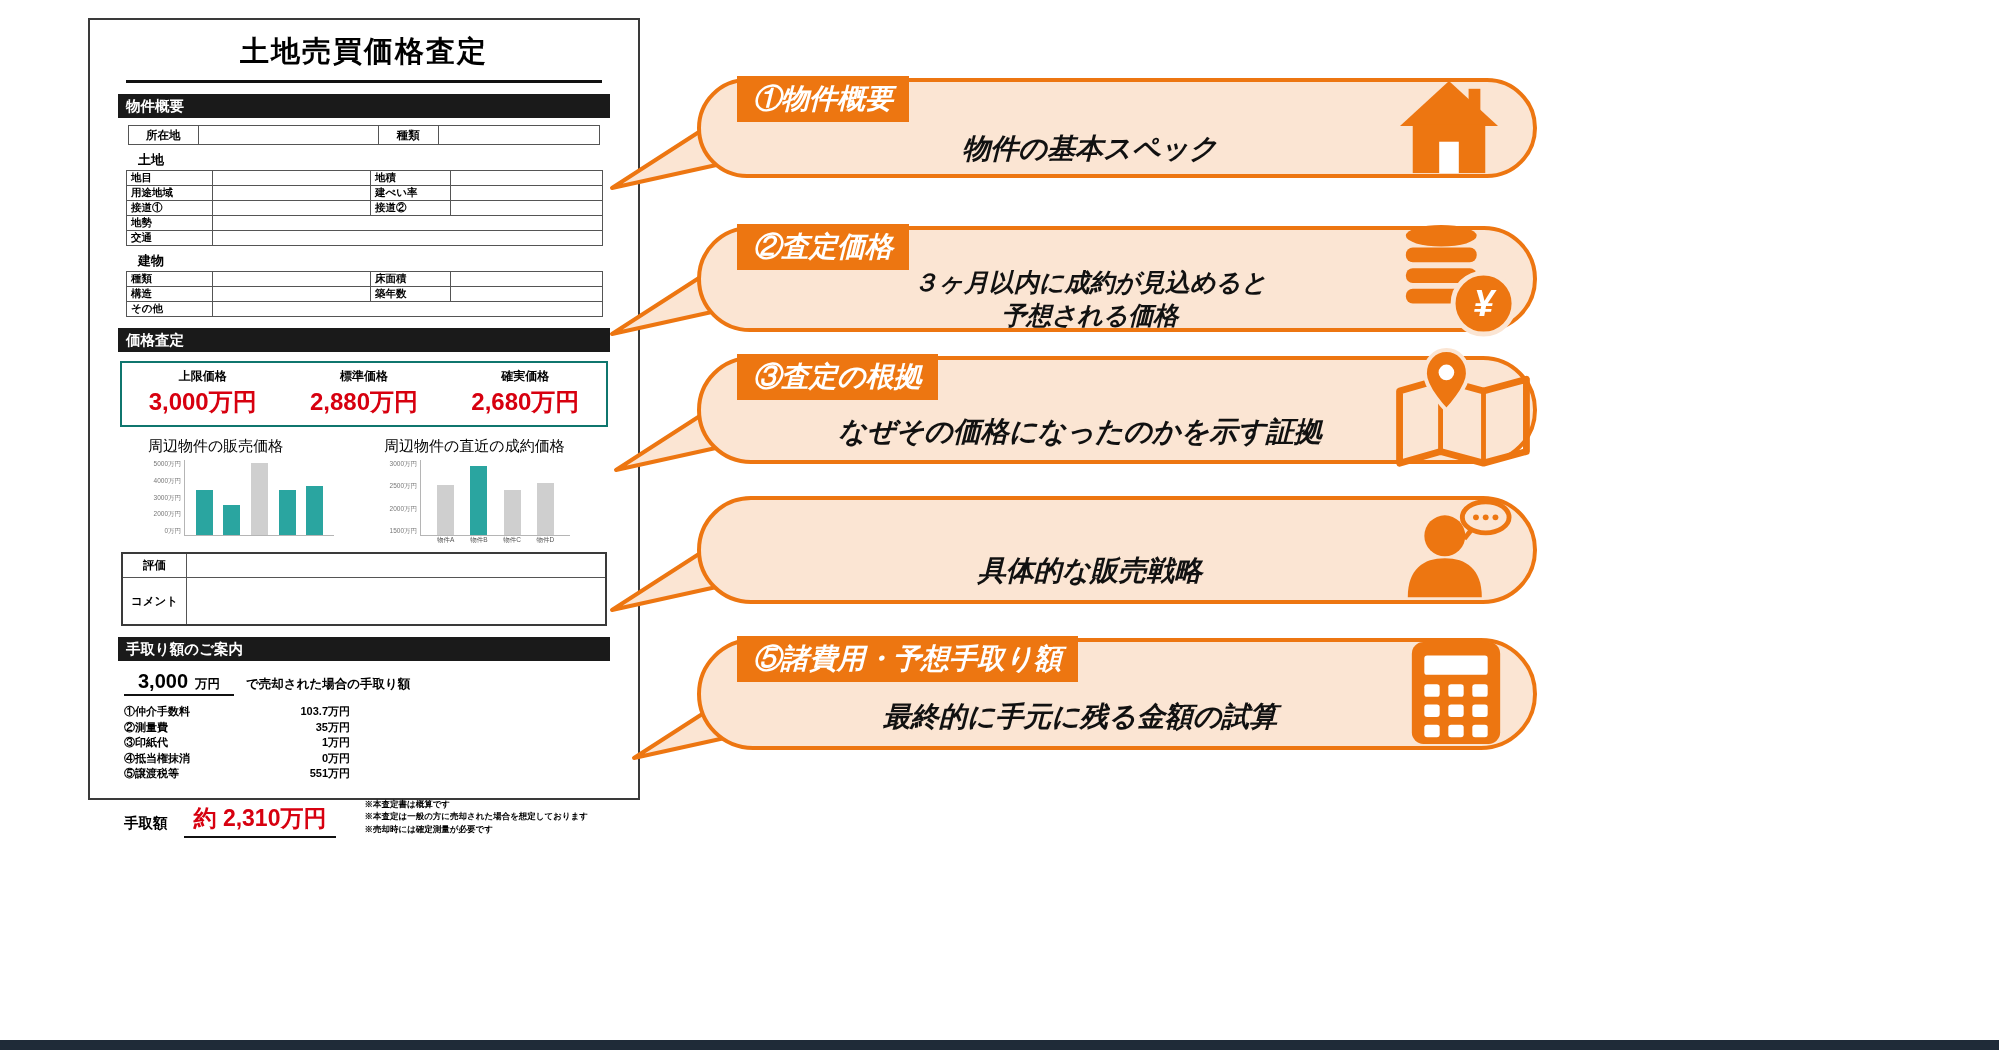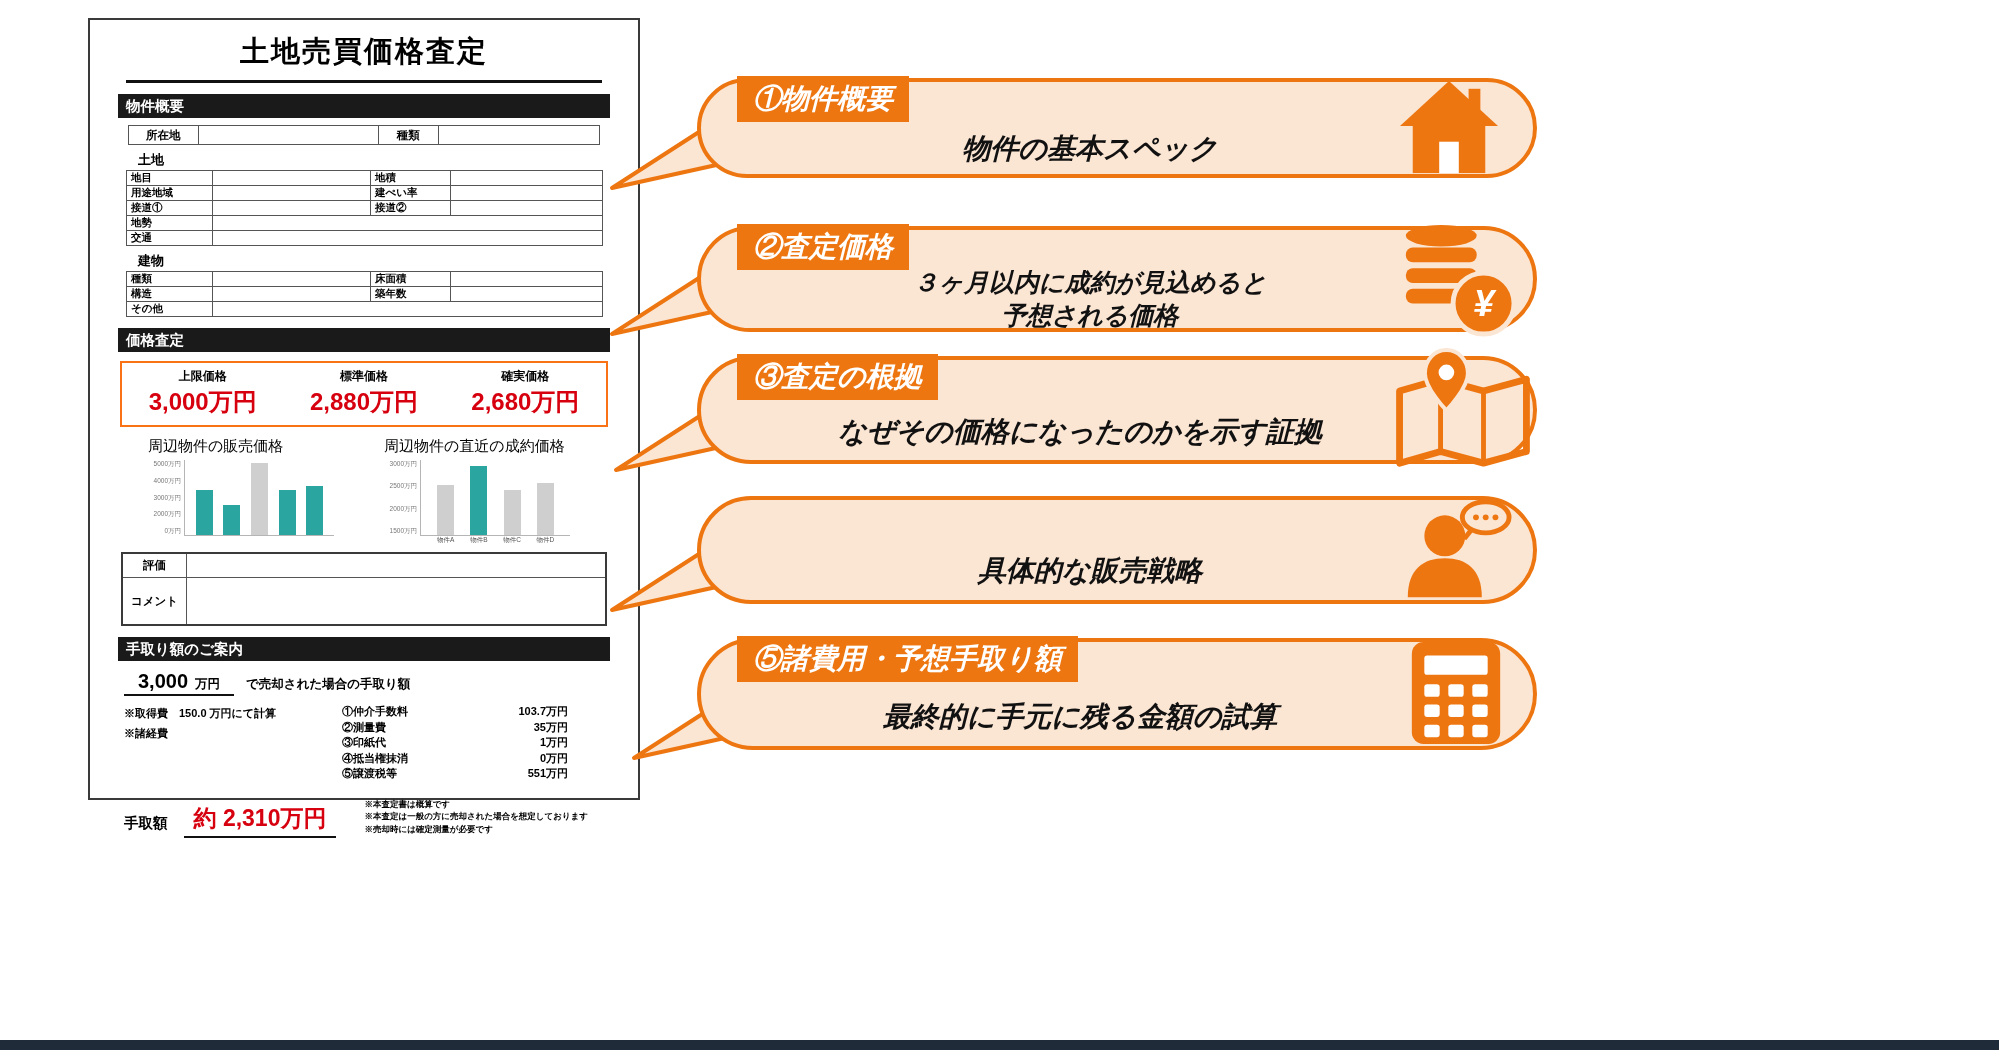--- a/index.html
+++ b/index.html
@@ -14,21 +14,21 @@
   .document{position:absolute; left:88px; top:18px; width:552px; height:782px; background:#fff; border:2px solid #3a3a3a; padding:10px 28px;}
   .doc-title{font-size:29px; font-weight:bold; text-align:center; letter-spacing:2px; margin:2px 8px 0; padding-bottom:8px; border-bottom:3px solid #111;}
   .section-bar{background:var(--bar_black); color:#fff; font-weight:bold; font-size:14.5px; padding:2.5px 8px; margin-top:11px;}
   .top-table{width:96%; margin:7px auto 0; border-collapse:collapse; font-size:11.5px;}
   .top-table td{border:1.2px solid #555; height:19px; padding:1px 5px;}
   td.lbl{font-weight:bold;}
   .top-table .lbl{text-align:center;}
   .sub-title{font-weight:bold; font-size:13px; margin:6px 0 1px 20px;}
   .mini-table{width:97%; margin-left:8px; border-collapse:collapse; font-size:10.5px;}
   .mini-table td{border:1px solid #555; height:15px; padding:0 4px;}
-  .price-box{border:2px solid #f97316; margin:9px 2px 0; display:flex; padding:5px 0 7px;}
+  .price-box{border:2px solid #0f766e; margin:9px 2px 0; display:flex; padding:5px 0 7px;}
   .price-cell{flex:1; text-align:center;}
   .price-label{font-size:12px; font-weight:bold;}
   .price-value{font-size:24px; font-weight:bold; color:var(--red); margin-top:1px;}
 
   .charts{display:flex; margin:10px 0 0 30px; gap:50px;}
   .chart-title{font-size:15px; text-align:left; margin-bottom:4px;}
   .chart-area{display:flex; height:76px;}
   .y-axis{display:flex; flex-direction:column; justify-content:space-between; align-items:flex-end; font-size:6.5px; color:#777; padding-right:3px; width:36px;}
   .plot{width:150px; border-left:1px solid #b5b5b5; border-bottom:1px solid #b5b5b5; display:flex; align-items:flex-end; justify-content:space-evenly; position:relative;}
   .bar-col{position:relative; display:flex; align-items:flex-end; height:100%;}
@@ -257,24 +257,20 @@
 
     <div class="sale-line">
       <span class="sale-underline">
         <span class="sale-amount">3,000</span>
         <span class="sale-unit">万円</span>
       </span>
       <span class="sale-desc">で売却された場合の手取り額</span>
     </div>
 
     <div class="calc-row">
-      <div class="calc-notes">
-        <div>※取得費　150.0 万円にて計算</div>
-        <div>※諸経費</div>
-      </div>
       <div class="costs">
         <div class="cost-row">
           <span>①仲介手数料</span>
           <span>103.7万円</span>
         </div>
         <div class="cost-row">
           <span>②測量費</span>
           <span>35万円</span>
         </div>
         <div class="cost-row">

